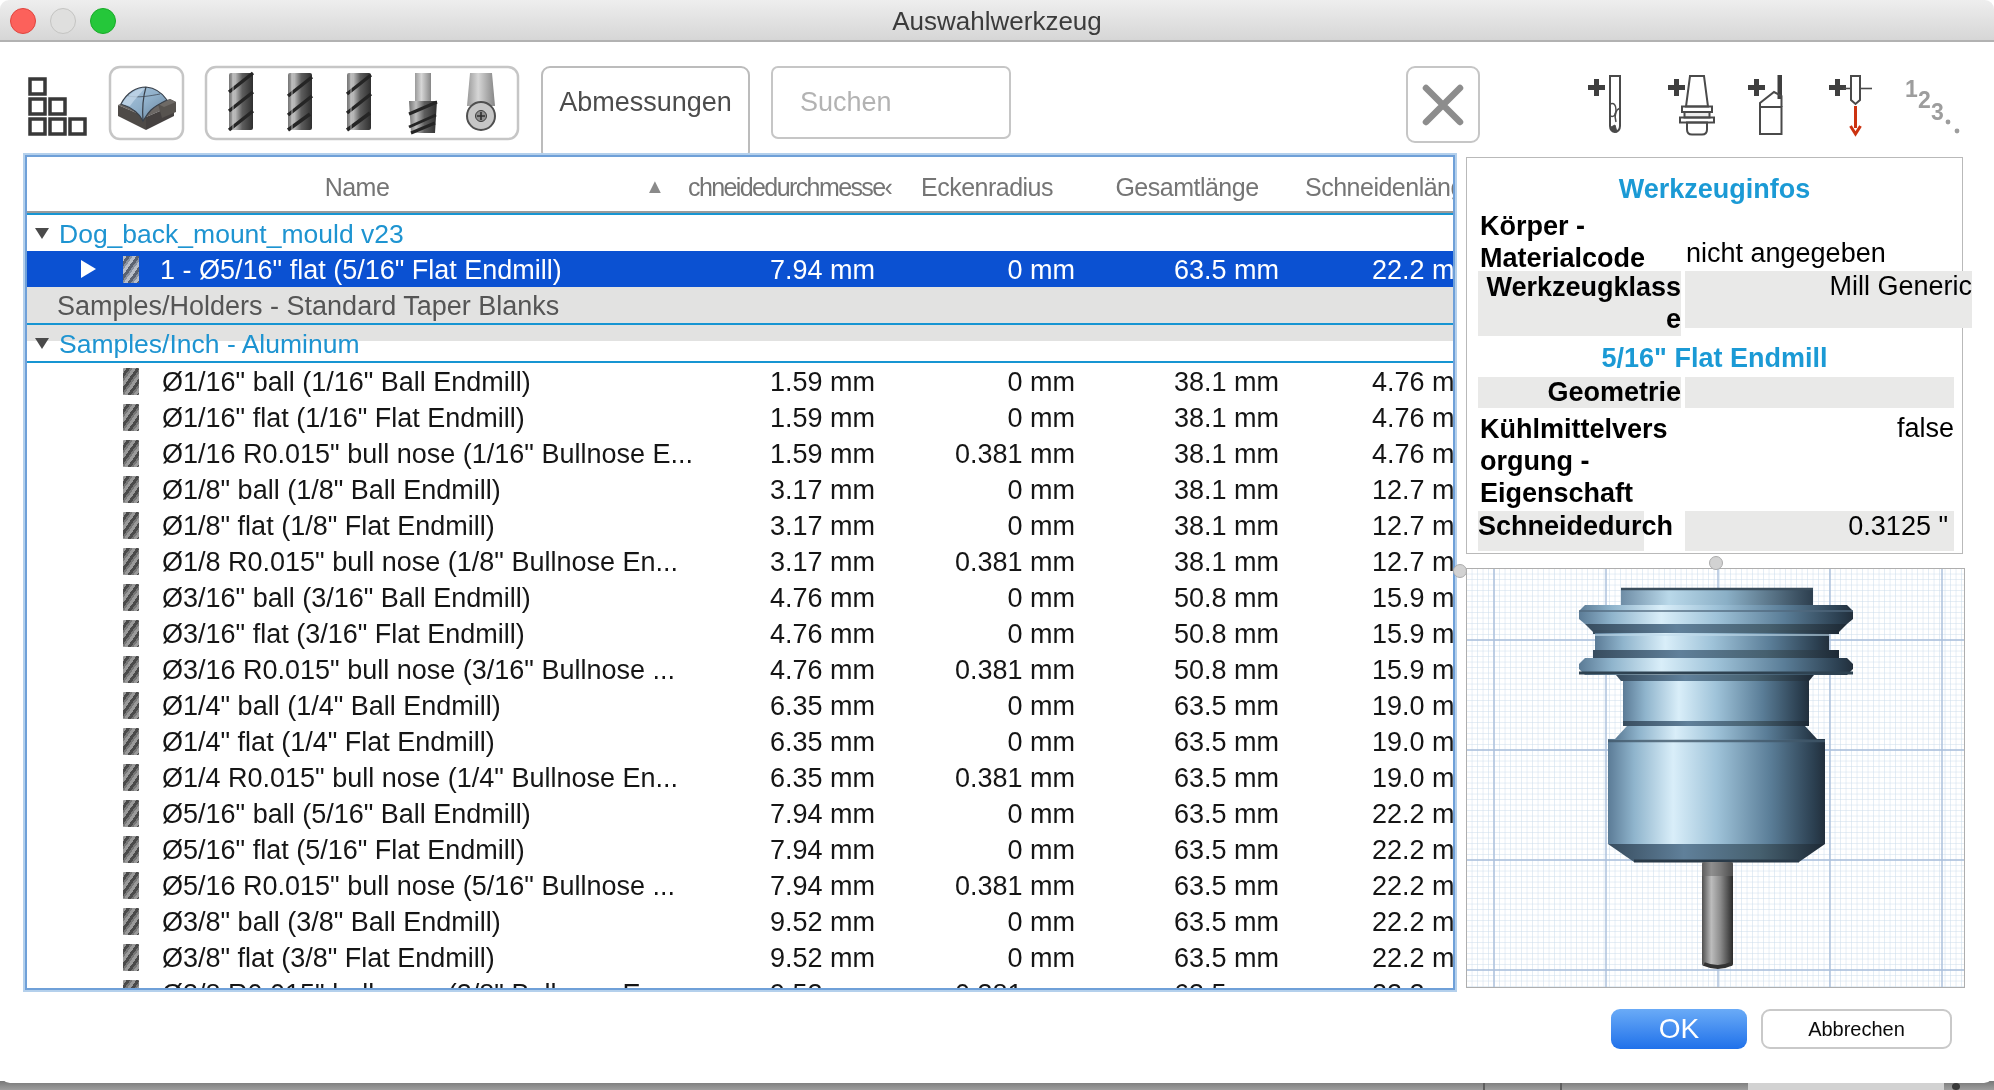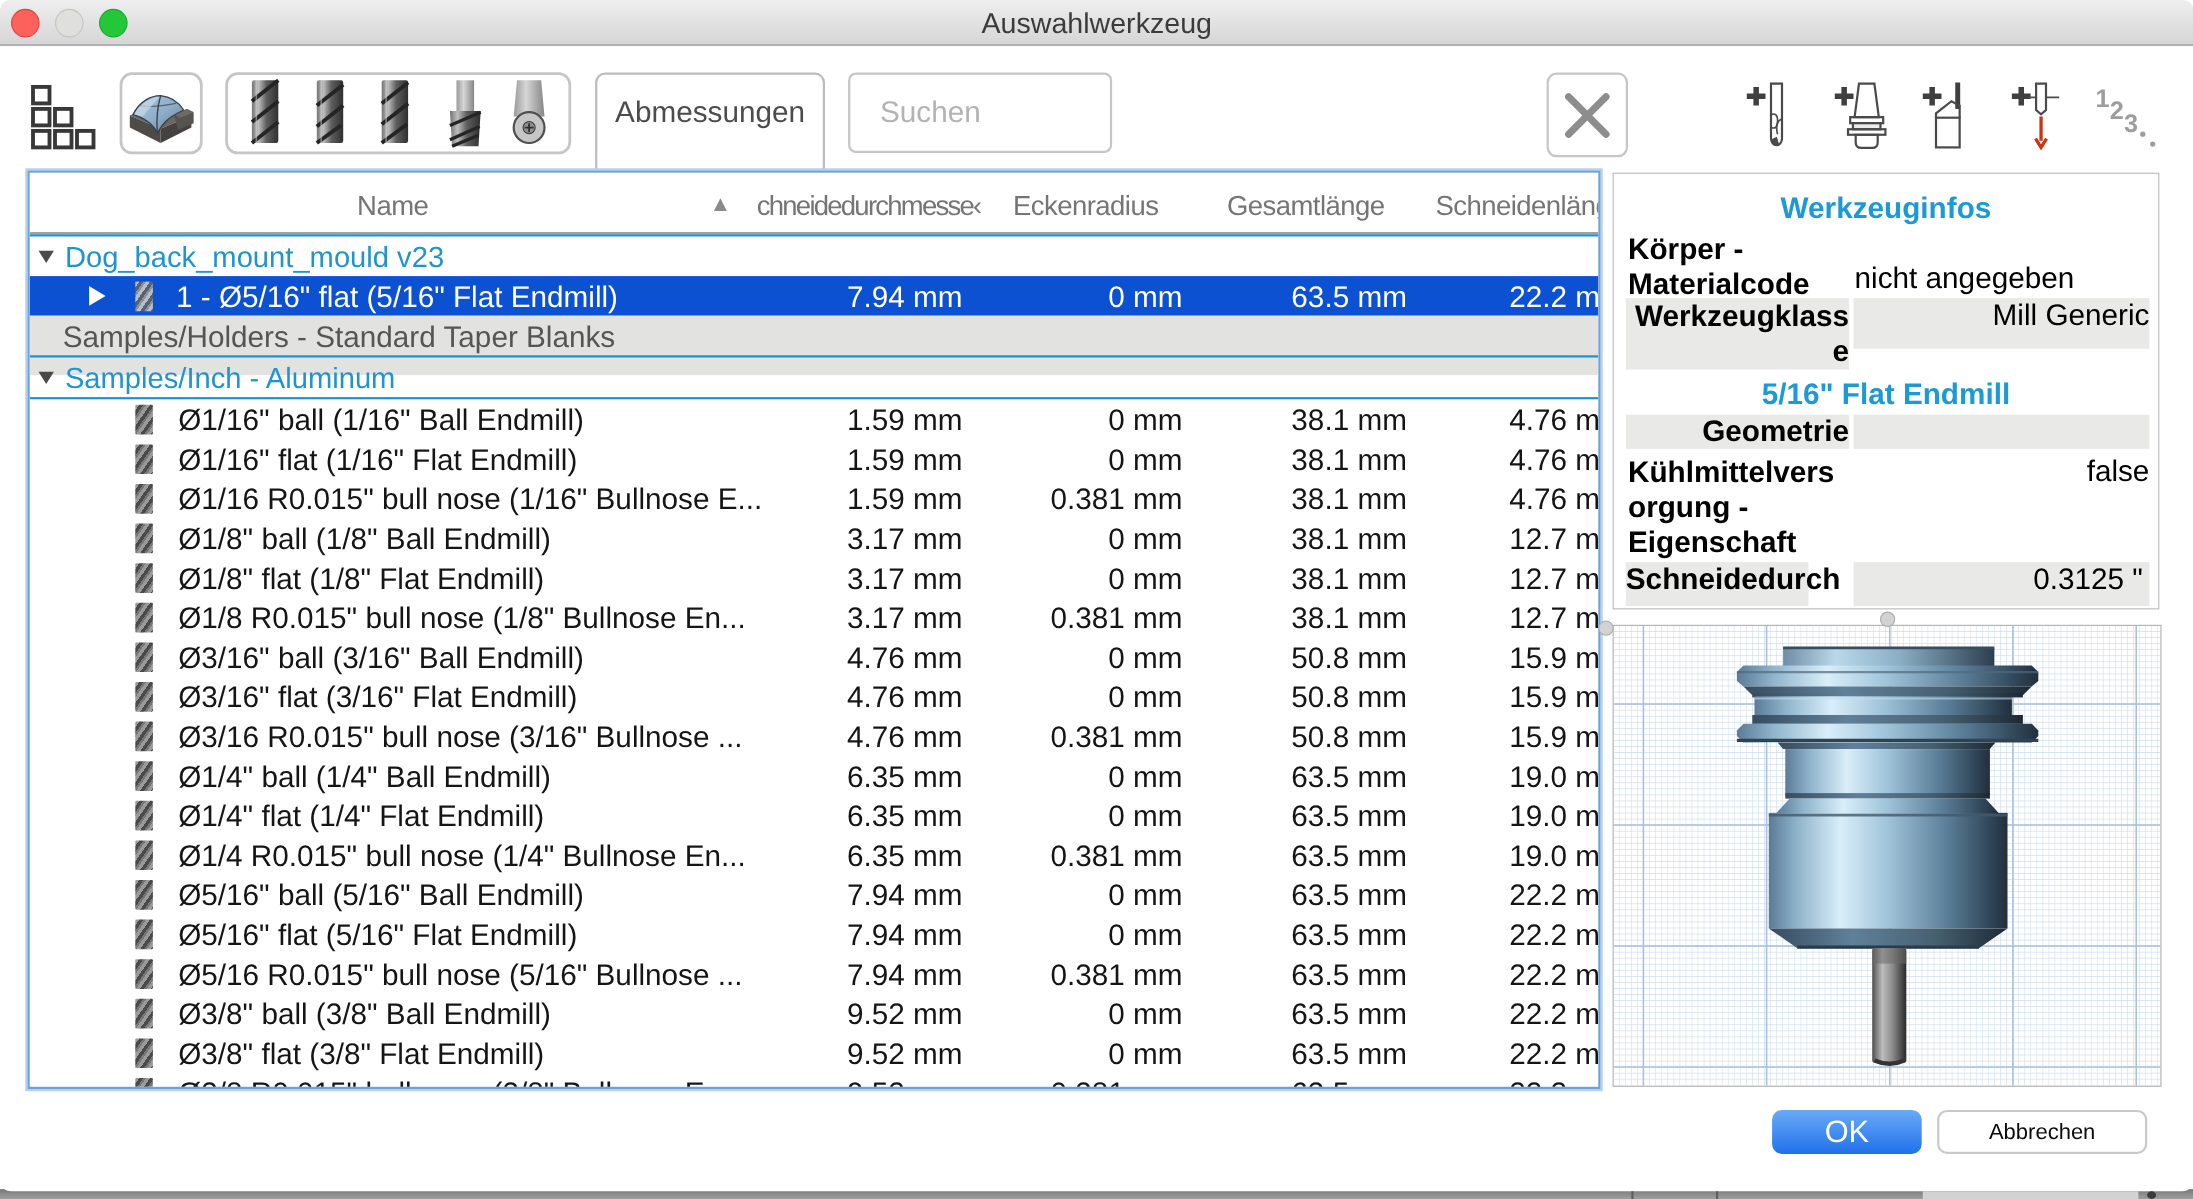--- a/index.html
+++ b/index.html
@@ -376,21 +376,21 @@
       <div class="num c4">63.5 mm</div>
       <div class="num c5">22.2 mm</div>
 </div>
 </div>
 
 <div class="abs" id="panel">
   <div class="abs blueh" style="top:16px;">Werkzeuginfos</div>
   <div class="abs pcell bold" style="left:13px;top:52px;width:200px;line-height:32px;">Körper - Materialcode</div>
   <div class="abs pcell" style="left:219px;top:67px;margin-top:13px;">nicht angegeben</div>
   <div class="abs pcell bold graybg" style="left:11px;top:113px;width:203px;height:65px;line-height:32px;">Werkzeugklass e</div>
-  <div class="abs pcell graybg" style="left:218px;top:113px;width:265px;height:46px;padding-left:4px;">Mill Generic</div>
+  <div class="abs pcell graybg" style="left:218px;top:113px;width:265px;height:57px;padding-left:22px;">Mill Generic</div>
   <div class="abs blueh" style="top:185px;">5/16" Flat Endmill</div>
   <div class="abs pcell bold graybg" style="left:11px;top:219px;width:203px;height:31px;">Geometrie</div>
   <div class="abs pcell graybg" style="left:218px;top:219px;width:269px;height:31px;"></div>
   <div class="abs pcell bold" style="left:13px;top:255px;width:200px;line-height:32px;">Kühlmittelvers orgung - Eigenschaft</div>
   <div class="abs pcell" style="left:218px;top:255px;width:269px;text-align:right;">false</div>
   <div class="abs pcell bold graybg" style="left:11px;top:353px;width:166px;height:40px;">Schneidedurch</div>
   <div class="abs pcell graybg" style="left:218px;top:353px;width:263px;height:40px;text-align:right;padding-right:6px;">0.3125 "</div>
 </div>
 
 <div class="abs" id="view3d">

